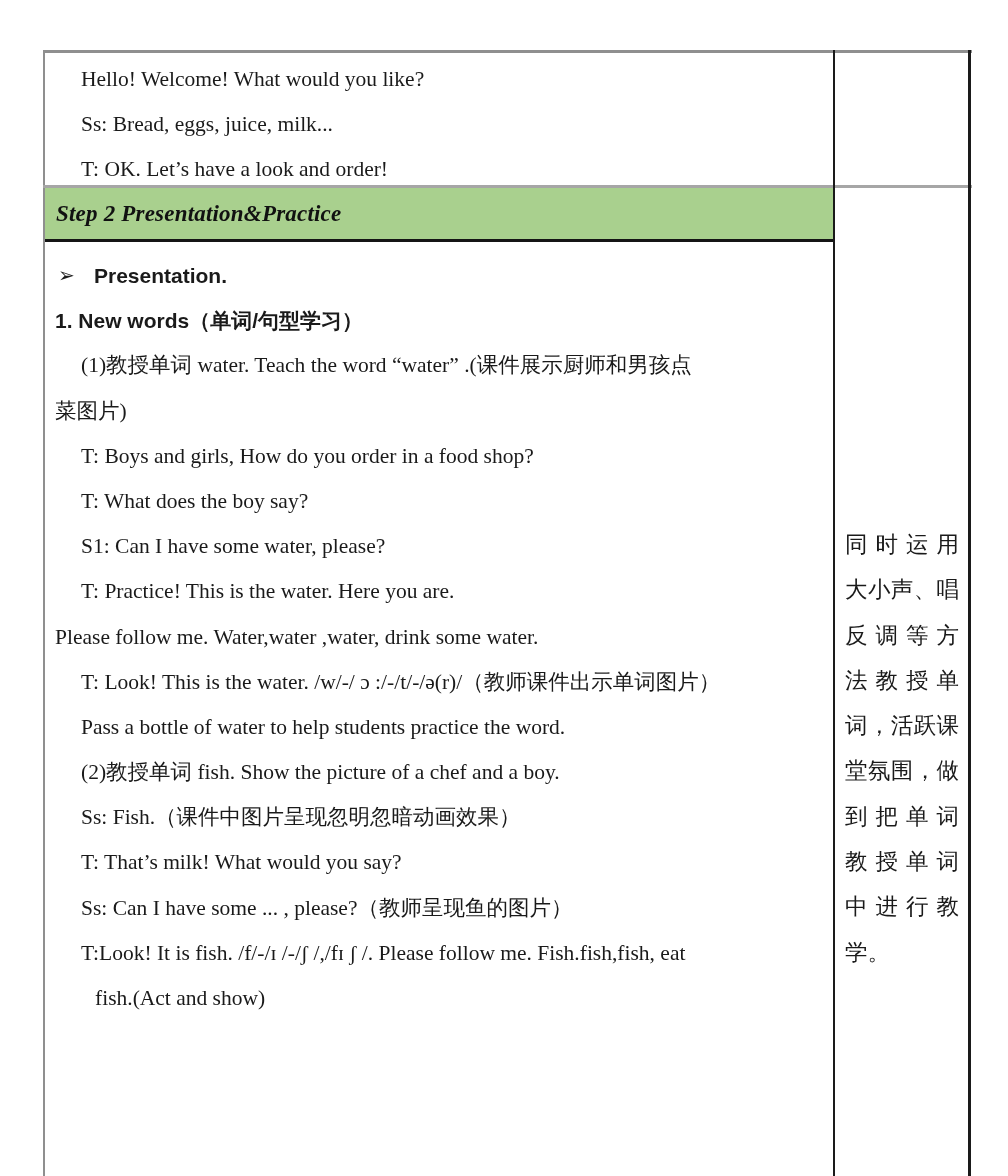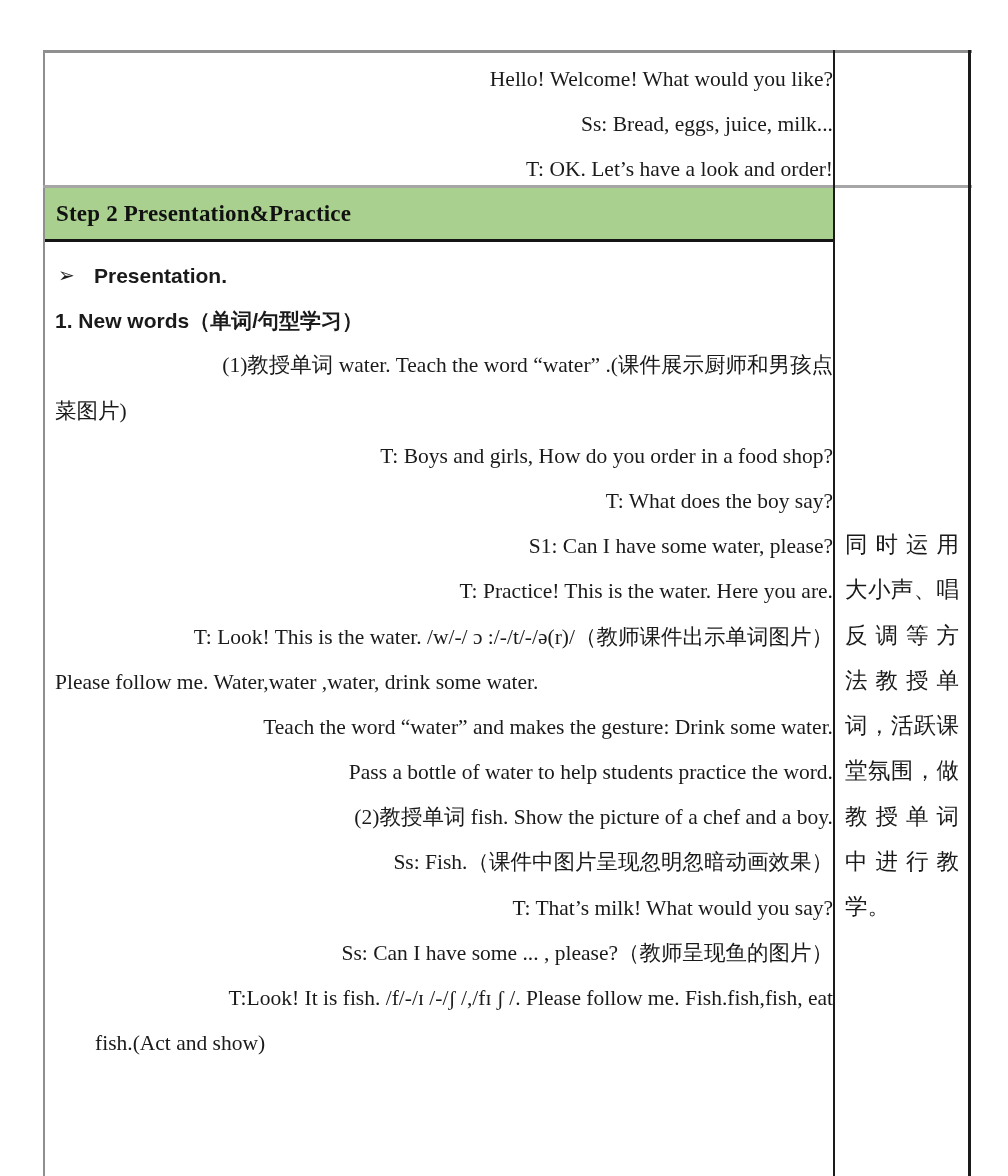--- a/index.html
+++ b/index.html
@@ -16,40 +16,40 @@
   .b{position:absolute;}
   .b-top   {left:0;top:0;width:929px;height:3px;background:#8f8f8f;}
   .b-left  {left:0;top:0;width:2px;height:1126px;background:#8f8f8f;}
   .b-mid-h {left:0;top:135px;width:929px;height:3px;background:#a6a6a6;}
   .b-div-v {left:790px;top:0;width:2px;height:1126px;background:#1a1a1a;}
   .b-right {left:925px;top:0;width:3px;height:1126px;background:#1a1a1a;}
   
   .step-bar{
     position:absolute;left:2px;top:138px;width:788px;height:54px;
     background:#a9d08e;border-bottom:3px solid #151515;
-    display:flex;align-items:center;padding-left:11px;box-sizing:border-box;
+    display:flex;align-items:center;padding-left:11px;box-sizing:border-box;font-style:italic;
   }
   .step-bar .t{
     font-weight:700;font-size:23px;letter-spacing:0.2px;color:#111;
   }
   
   .cell-top{
     position:absolute;left:2px;top:3px;width:788px;height:132px;
     padding:4px 0 0 10px;box-sizing:border-box;overflow:hidden;
   }
   
   .cell-main{
     position:absolute;left:2px;top:195px;width:788px;height:931px;
     padding:8px 0 0 10px;box-sizing:border-box;overflow:hidden;
   }
   .ln{
     line-height:45.2px;height:45.2px;white-space:nowrap;
     font-size:21.5px;
   }
-  .ln.ind{text-indent:26px;text-align:right;}
+  .ln.ind{text-indent:26px;}
   .ln.more{text-indent:40px;}
   .ln.hd{
     font-family:"Liberation Sans","DejaVu Sans",sans-serif;
     font-weight:700;font-size:21px;
   }
   .bullet-row{display:flex;align-items:center;padding-left:3px;}
   .bullet-row .arrow{
     font-family:"DejaVu Sans",sans-serif;font-size:20px;font-weight:400;
     width:36px;display:inline-block;
   }
@@ -84,39 +84,39 @@
       <span class="arrow">➢</span>
       <span>Presentation.</span>
     </div>
     <div class="ln hd">1. New words（单词/句型学习）</div>
     <div class="ln ind">(1)教授单词 water. Teach the word “water” .(课件展示厨师和男孩点</div>
     <div class="ln">菜图片)</div>
     <div class="ln ind">T: Boys and girls, How do you order in a food shop?</div>
     <div class="ln ind">T: What does the boy say?</div>
     <div class="ln ind">S1: Can I have some water, please?</div>
     <div class="ln ind">T: Practice! This is the water. Here you are.</div>
+    <div class="ln">Please follow me. Water,water ,water, drink some water.</div>
     <div class="ln ind">T: Look! This is the water. /w/-/ ɔ :/-/t/-/ə(r)/（教师课件出示单词图片）</div>
-    <div class="ln">Please follow me. Water,water ,water, drink some water.</div>
-    <div class="ln ind">Teach the word “water” and makes the gesture: Drink some water.</div>
     <div class="ln ind">Pass a bottle of water to help students practice the word.</div>
     <div class="ln ind">(2)教授单词 fish. Show the picture of a chef and a boy.</div>
     <div class="ln ind">Ss: Fish.（课件中图片呈现忽明忽暗动画效果）</div>
     <div class="ln ind">T: That’s milk! What would you say?</div>
     <div class="ln ind">Ss: Can I have some ... , please?（教师呈现鱼的图片）</div>
     <div class="ln ind">T:Look! It is fish. /f/-/ɪ /-/ʃ /,/fɪ ʃ /. Please follow me. Fish.fish,fish, eat</div>
     <div class="ln more">fish.(Act and show)</div>
   </div>
 
   <div class="cell-side">
     <div class="sln">同时运用</div>
     <div class="sln">大小声、唱</div>
     <div class="sln">反调等方</div>
     <div class="sln">法教授单</div>
     <div class="sln">词，活跃课</div>
     <div class="sln">堂氛围，做</div>
+    <div class="sln">到把单词</div>
     <div class="sln">教授单词</div>
     <div class="sln">中进行教</div>
     <div class="sln last">学。</div>
   </div>
 
   <div class="b b-top"></div>
   <div class="b b-left"></div>
   <div class="b b-mid-h"></div>
   <div class="b b-div-v"></div>
   <div class="b b-right"></div>

